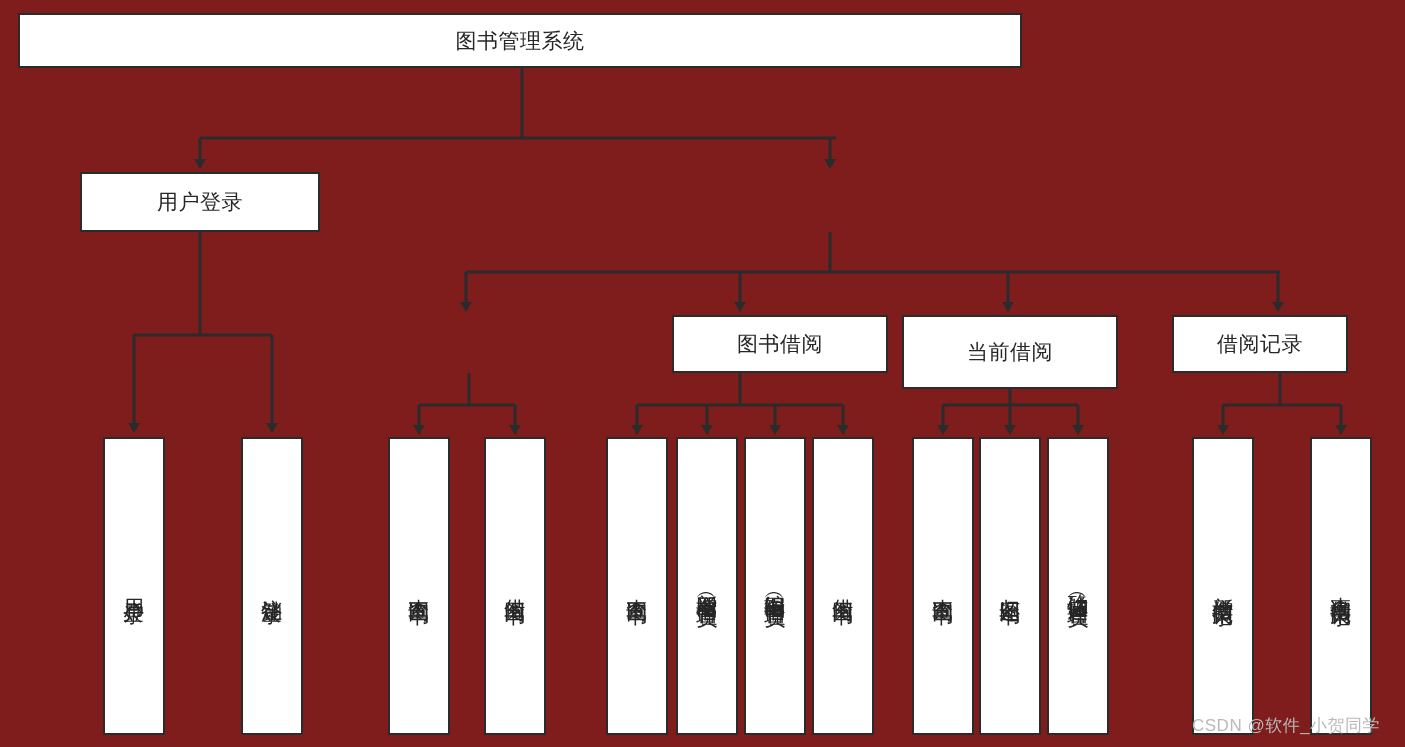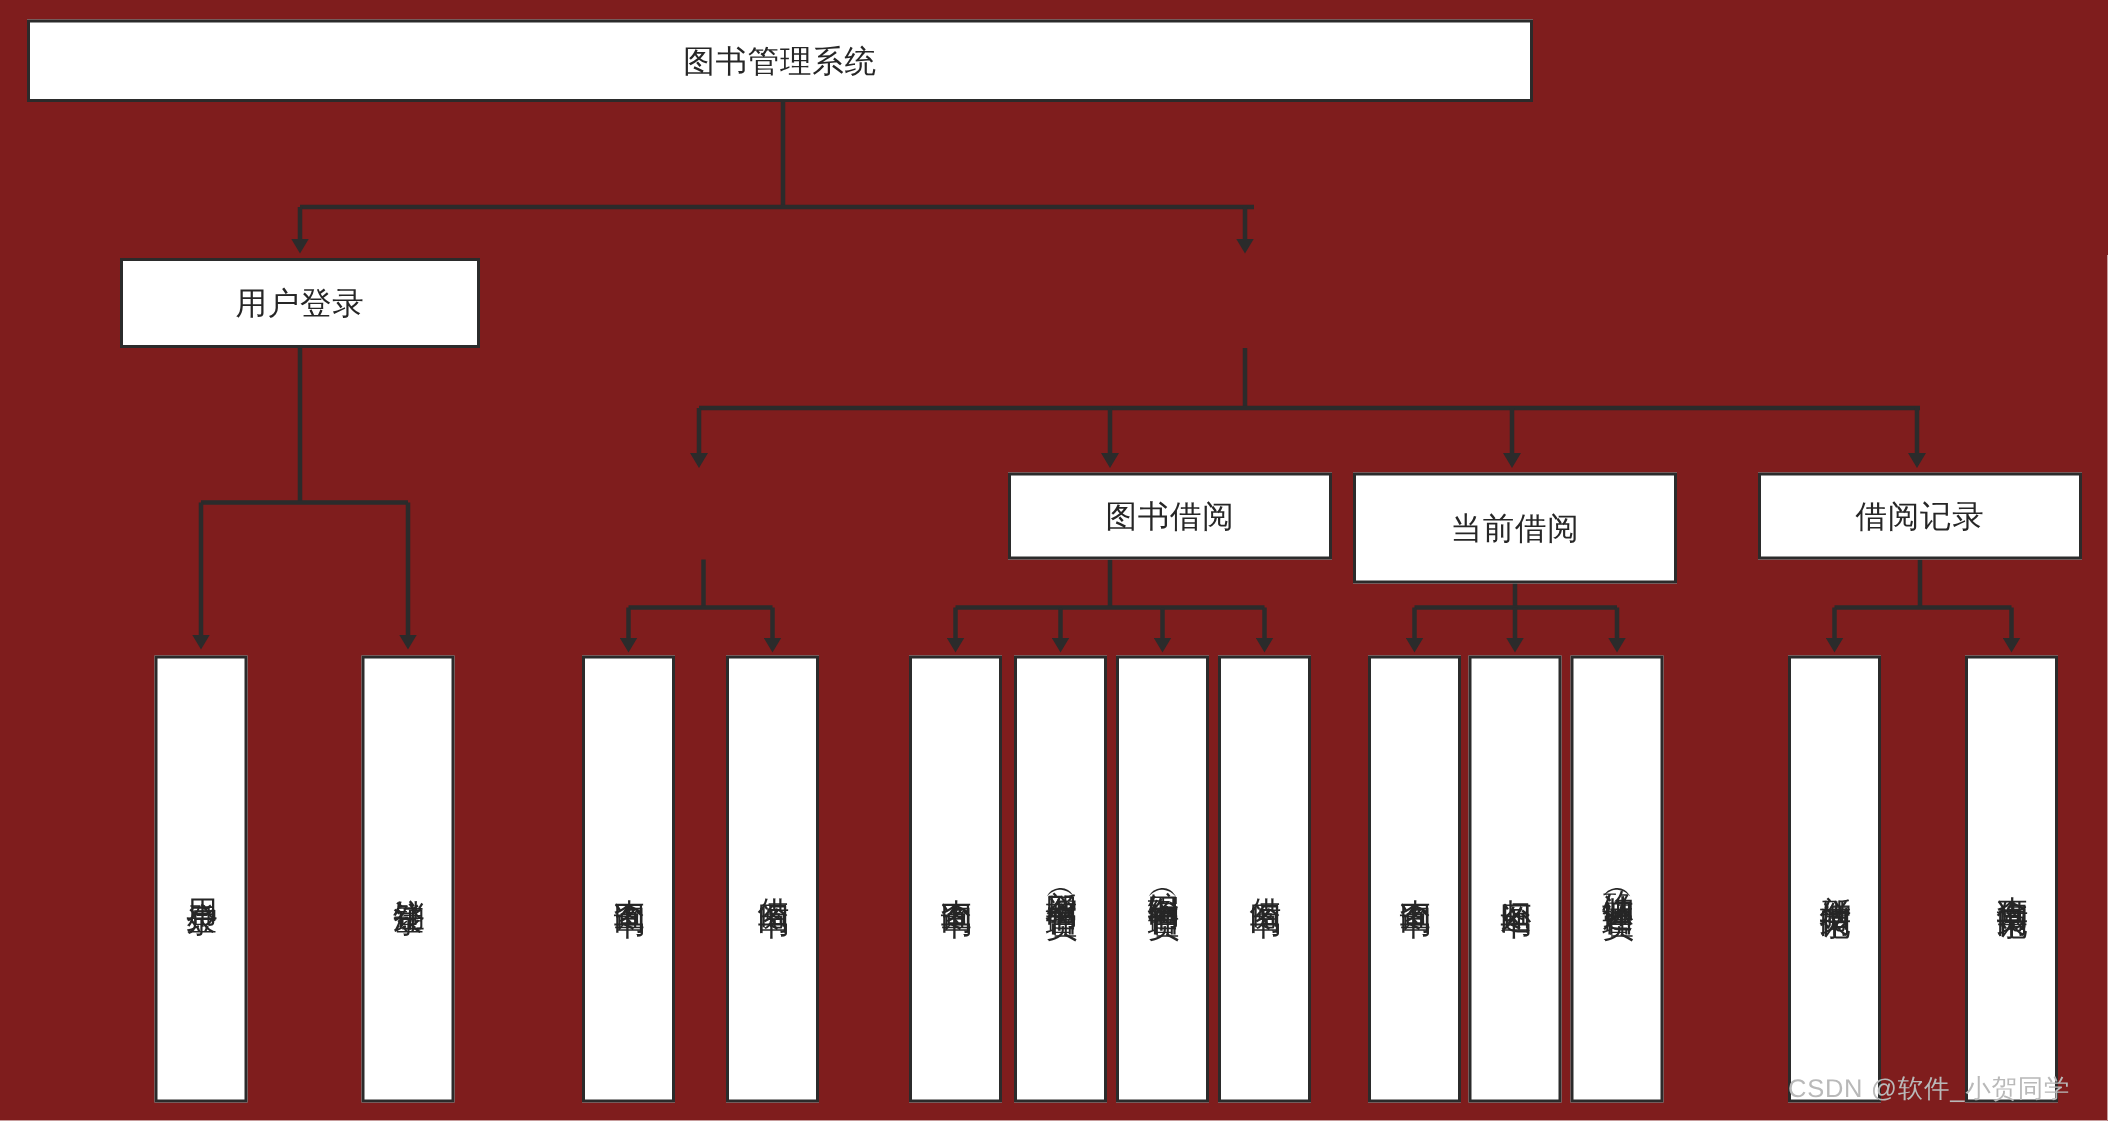--- a/index.html
+++ b/index.html
@@ -123,21 +123,21 @@
   <div class="node horiz" id="node-l2-0" style="left: 80px; top: 172px; width: 240px; height: 60px;">
     <span>用户登录</span>
   </div>
 
   <div class="node horiz" id="node-l3-1" style="left: 632px; top: 315px; width: 216px; height: 58px; margin-left: 40px;">
     <span>图书借阅</span>
   </div>
   <div class="node horiz" id="node-l3-2" style="left: 902px; top: 315px; width: 216px; height: 74px;">
     <span>当前借阅</span>
   </div>
-  <div class="node horiz" id="node-l3-3" style="left: 1172px; top: 315px; width: 216px; height: 58px;">
+  <div class="node horiz" id="node-l3-3" style="left: 1172px; top: 315px; width: 176px; height: 58px;">
     <span>借阅记录</span>
   </div>
 
   <div class="node vert" id="node-leaf-0" style="left: 103px; top: 437px; width: 62px; height: 298px;">
     <span>用户登录</span>
   </div>
   <div class="node vert" id="node-leaf-1" style="left: 241px; top: 437px; width: 62px; height: 298px;">
     <span>注销登录</span>
   </div>
   <div class="node vert" id="node-leaf-2" style="left: 388px; top: 437px; width: 62px; height: 298px;">

